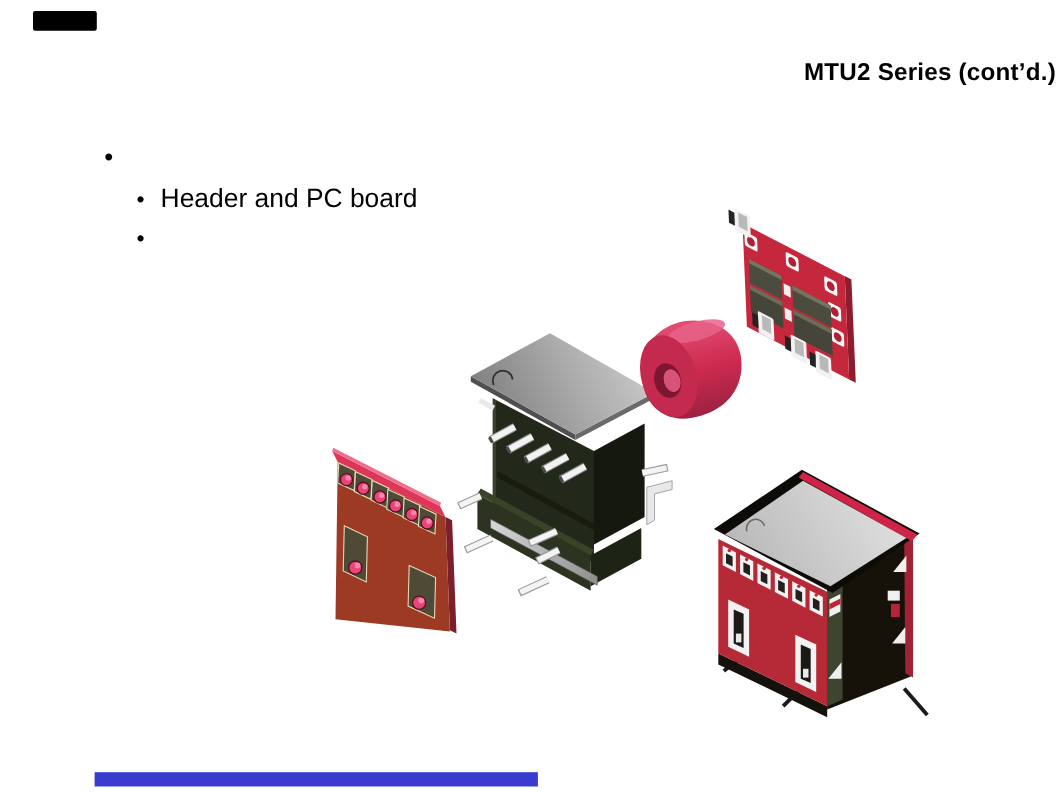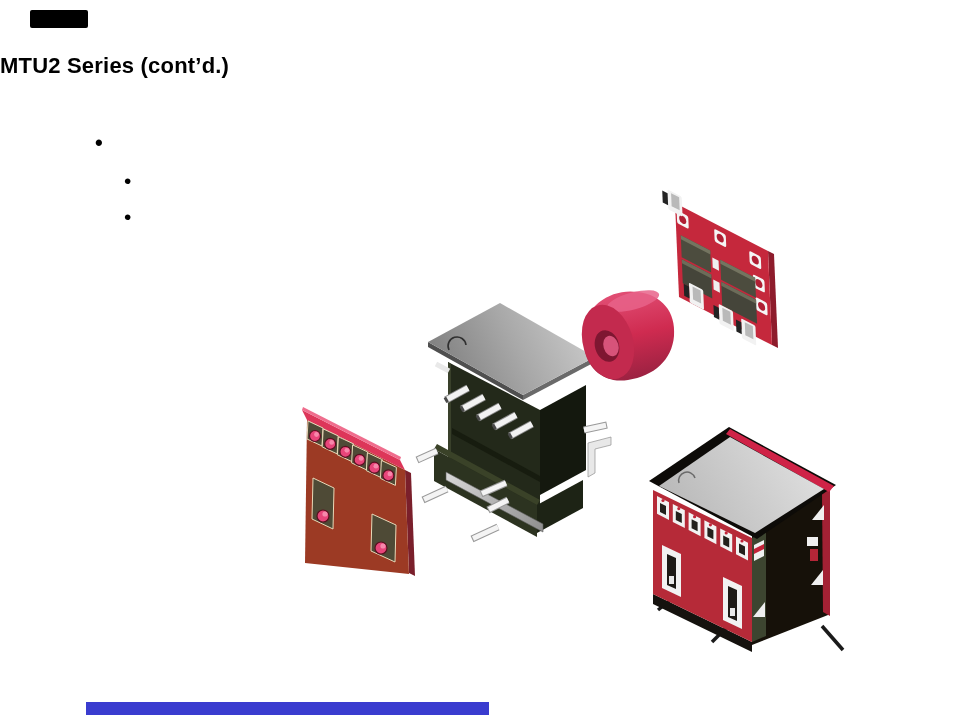--- a/index.html
+++ b/index.html
@@ -1,21 +1,21 @@
 <!DOCTYPE html>
 <html><head>
 <meta charset="utf-8">
 <style>
   html,body{margin:0;padding:0;}
   body{
     width:960px;height:720px;position:relative;overflow:hidden;
     background:#ffffff;font-family:"Liberation Sans",sans-serif;color:#000;
   }
   .title{
-    position:absolute;top:53px;left:0;width:960px;text-align:left;
+    position:absolute;top:53px;left:0;width:960px;text-align:right;
     font-size:22px;font-weight:bold;letter-spacing:0.2px;
   }
   .bullets{position:absolute;left:88px;top:130px;width:520px;}
   .row{display:flex;align-items:baseline;line-height:26px;}
   .row.l1{font-size:24px;font-weight:bold;margin-bottom:12px;padding-left:7px;}
   .row.l2{font-size:24px;font-weight:normal;margin-bottom:10px;padding-left:36px;}
   .marker{display:inline-block;flex-shrink:0;}
   .l1 .marker{width:22px;font-size:22px;}
   .l2 .marker{width:22px;font-size:21px;}
   .fig{position:absolute;}
@@ -35,20 +35,21 @@
 <div class="logo-block"></div>
 
 <div class="title">MTU2 Series (cont’d.)</div>
 
 <div class="bullets">
   <div class="row l1">
     <span class="marker">•</span>
   </div>
   <div class="row l2">
     <span class="marker">•</span>
+    <span>Header and PC board</span>
   </div>
   <div class="row l2">
     <span class="marker">•</span>
   </div>
 </div>
 
 <div class="fig" style="left:296px;top:406px;width:122px;height:176px;">
 <svg width="122" height="176" viewBox="296 406 122 176">
 
   <polygon points="405,470 411,473 415,576 409,573" fill="#7a1f2b"></polygon>

